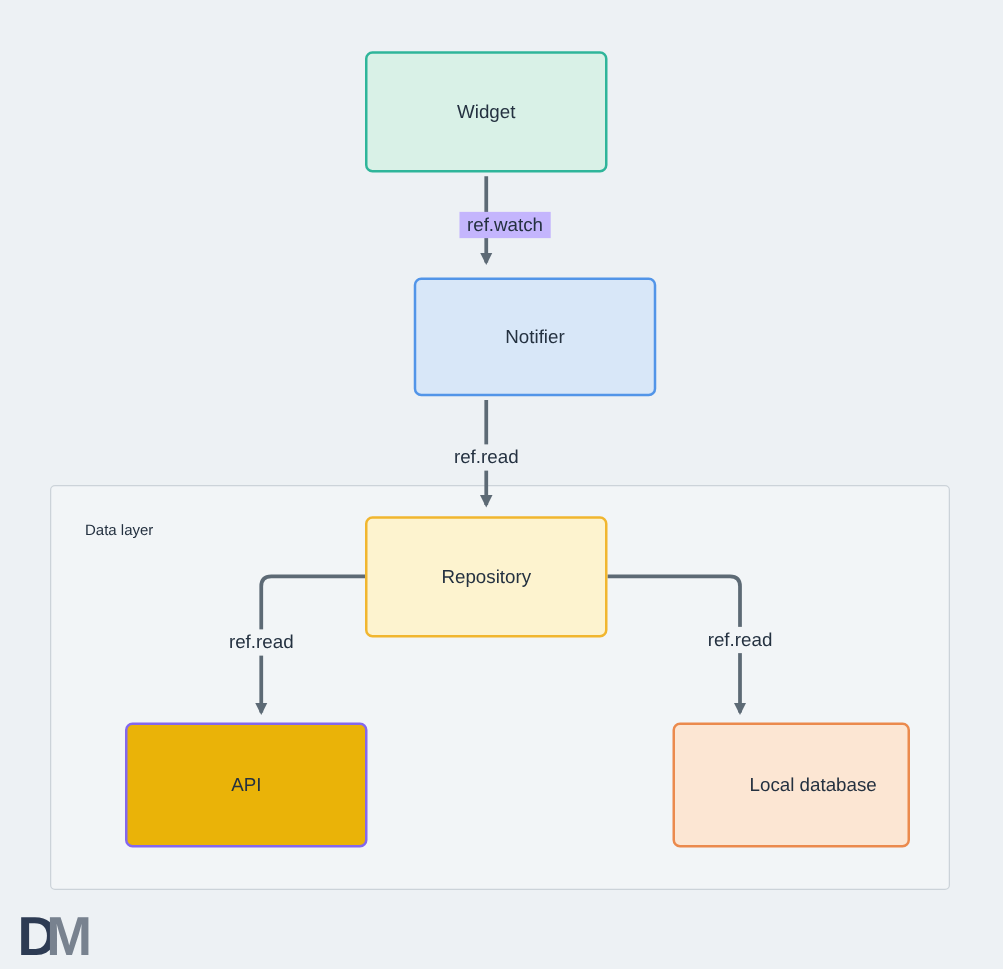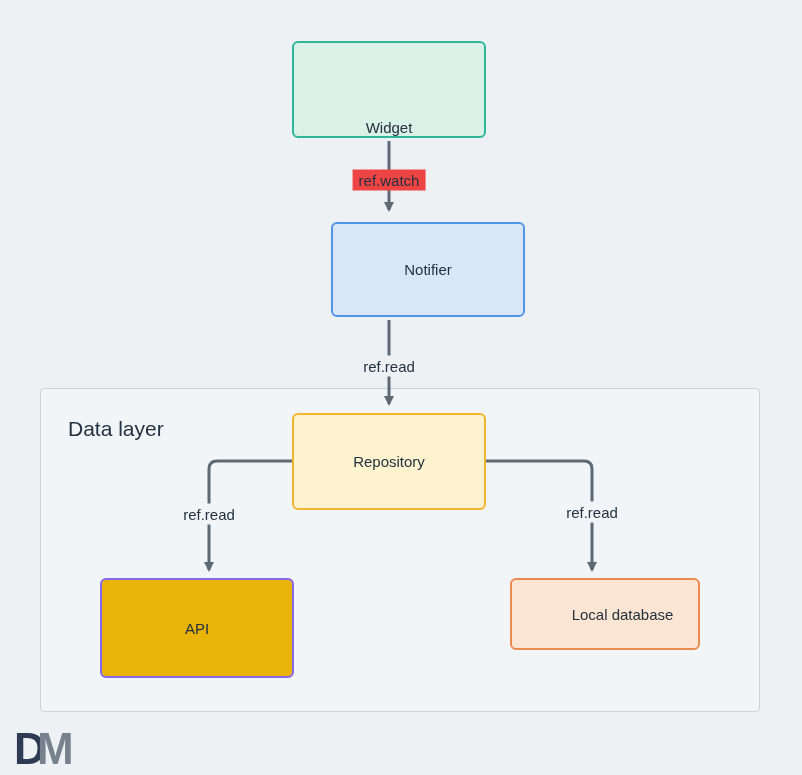--- a/index.html
+++ b/index.html
@@ -12,21 +12,21 @@
   .diagram-stage { position: absolute; inset: 0; }
   .container-box {
     position: absolute;
     left: 40px; top: 388px; width: 720px; height: 324px;
     border: 1px solid;
     border-radius: 4px;
   }
   .container-label {
     position: absolute;
     left: 68px; top: 417px;
-    font-size: 21px;
+    font-size: 12px;
   }
   svg.connectors {
     position: absolute; inset: 0;
     width: 802px; height: 775px;
     pointer-events: none;
   }
   .edge-path {
     fill: none;
     stroke: var(--edge);
     stroke-width: 3;
@@ -39,21 +39,21 @@
     border-radius: 6px;
     display: flex;
     align-items: center;
     justify-content: center;
     font-size: 15px;
   }
   .node-widget     { left: 292px; top: 41px;  width: 194px; height: 97px; }
   .node-notifier   { left: 292px; top: 222px; width: 194px; height: 95px; margin-left: 39px; }
   .node-repository { left: 292px; top: 413px; width: 194px; height: 97px; }
   .node-api        { left: 100px; top: 578px; width: 194px; height: 100px; }
-  .node-localdb    { left: 510px; top: 578px; width: 190px; height: 72px; padding-left: 35px; }
+  .node-localdb    { left: 538px; top: 578px; width: 190px; height: 100px; padding-left: 35px; }
   .edge-label {
     position: absolute;
     transform: translate(-50%, -50%);
     font-size: 15px;
     padding: 2px 6px;
     white-space: nowrap;
   }
   .lbl-watch   { left: 389px; top: 180px; }
   .lbl-read-1  { left: 389px; top: 366px; }
   .lbl-read-2  { left: 209px; top: 514px; }
@@ -82,41 +82,41 @@
       <marker id="arrow" markerUnits="userSpaceOnUse" markerWidth="12" markerHeight="12" refX="8" refY="5" orient="auto">
         <path class="arrowhead" d="M0,0 L10,5 L0,10 Z"></path>
       </marker>
     </defs>
     <path class="edge-path" d="M389,141 L389,210" marker-end="url(#arrow)"></path>
     <path class="edge-path" d="M389,320 L389,404" marker-end="url(#arrow)"></path>
     <path class="edge-path" d="M292,461 L217,461 Q209,461 209,469 L209,570" marker-end="url(#arrow)"></path>
     <path class="edge-path" d="M486,461 L584,461 Q592,461 592,469 L592,570" marker-end="url(#arrow)"></path>
   </svg>
 
-  <div class="node node-widget" style="background-color: rgb(217, 241, 231); border-color: rgb(47, 181, 154); align-items: flex-end;">
+  <div class="node node-widget" style="background-color: rgb(217, 241, 231); border-color: rgb(47, 181, 154);">
     <span>Widget</span>
   </div>
 
   <div class="node node-notifier" style="background-color: rgb(216, 231, 248); border-color: rgb(82, 149, 232);">
     <span>Notifier</span>
   </div>
 
   <div class="node node-repository" style="background-color: rgb(253, 243, 207); border-color: rgb(241, 182, 47); justify-content: center;">
     <span>Repository</span>
   </div>
 
   <div class="node node-api" style="background-color: #eab308; border-color: rgb(132, 104, 238);">
     <span>API</span>
   </div>
 
   <div class="node node-localdb" style="background-color: rgb(252, 230, 211); border-color: rgb(235, 138, 77);">
     <span>Local database</span>
   </div>
 
-  <div class="edge-label lbl-watch" style="background-color: #ef4444;">ref.watch</div>
+  <div class="edge-label lbl-watch" style="background-color: #c4b5fd; margin-left: 15px;">ref.watch</div>
 
   <div class="edge-label lbl-read-1" style="background-color: rgb(237, 241, 244);">ref.read</div>
 
   <div class="edge-label lbl-read-2" style="background-color: rgb(242, 245, 247);">ref.read</div>
 
   <div class="edge-label lbl-read-3" style="background-color: rgb(242, 245, 247);">ref.read</div>
 
   <svg class="logo" viewBox="0 0 60 42" xmlns="http://www.w3.org/2000/svg">
     <text x="0" y="38" style="fill: rgb(45, 59, 83);">D</text>
     <text x="23" y="38" style="fill: rgb(120, 130, 143);">M</text>

